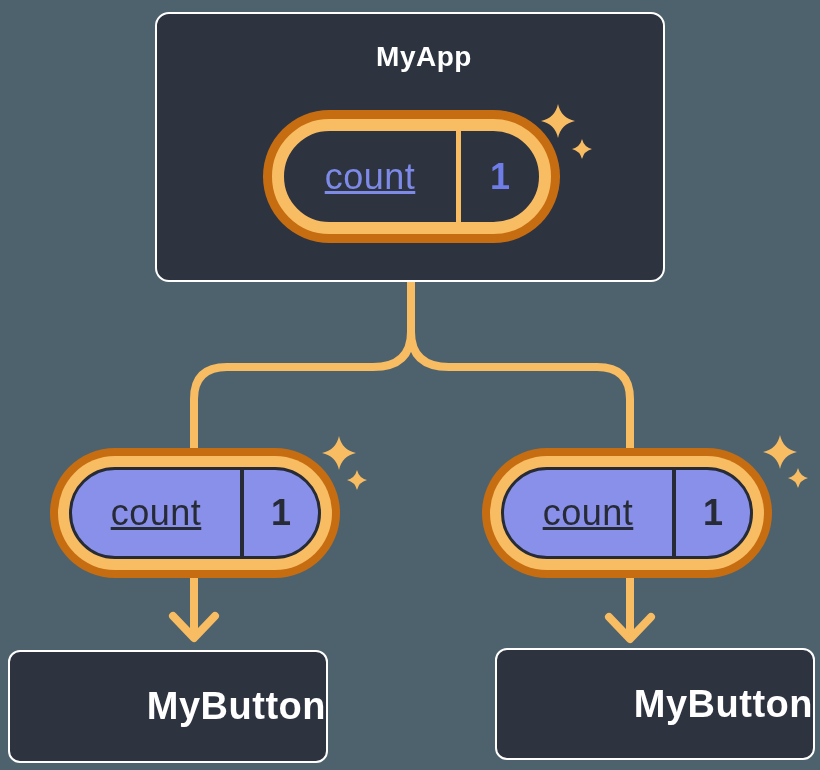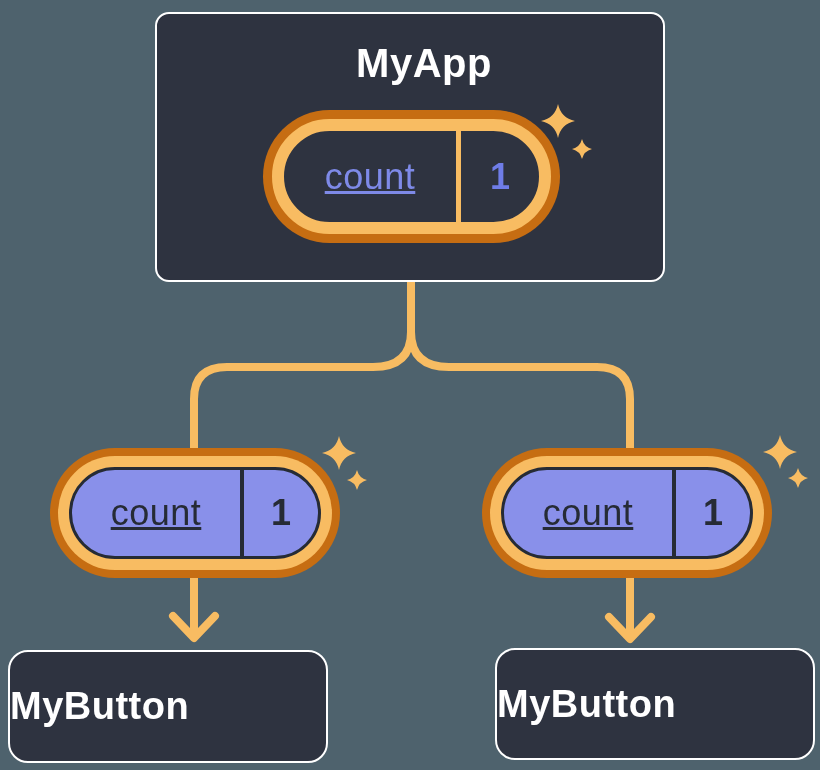--- a/index.html
+++ b/index.html
@@ -25,23 +25,23 @@
   .connector{fill:none;stroke:var(--line);stroke-width:8;stroke-linecap:round;stroke-linejoin:round;}
   .sparkle{fill:var(--line);stroke:none;}
 
   .card{
     position:absolute;background:var(--card);
     border:2px solid var(--card-border);border-radius:14px;
   }
   .root-card{left:155px;top:12px;width:510px;height:270px;}
   .root-title{
     margin-top:27px;text-align:center;
-    font-size:40px;font-weight:600;letter-spacing:.5px;color:var(--title-text);padding-left:28px;
+    font-size:28px;font-weight:600;letter-spacing:.5px;color:var(--title-text);padding-left:28px;
   }
-  .child-card{display:flex;align-items:center;justify-content:flex-start;border-radius:20px;}
+  .child-card{display:flex;align-items:center;justify-content:flex-end;border-radius:12px;}
   .child-card-left{left:8px;top:650px;width:320px;height:113px;}
   .child-card-right{left:495px;top:648px;width:320px;height:112px;}
   .child-title{font-size:38px;font-weight:600;letter-spacing:.5px;color:var(--title-text);}
 
   .pill{
     position:absolute;display:flex;align-items:stretch;overflow:hidden;
     border-radius:999px;
   }
   .pill-dark{
     left:272px;top:119px;width:279px;height:115px;

